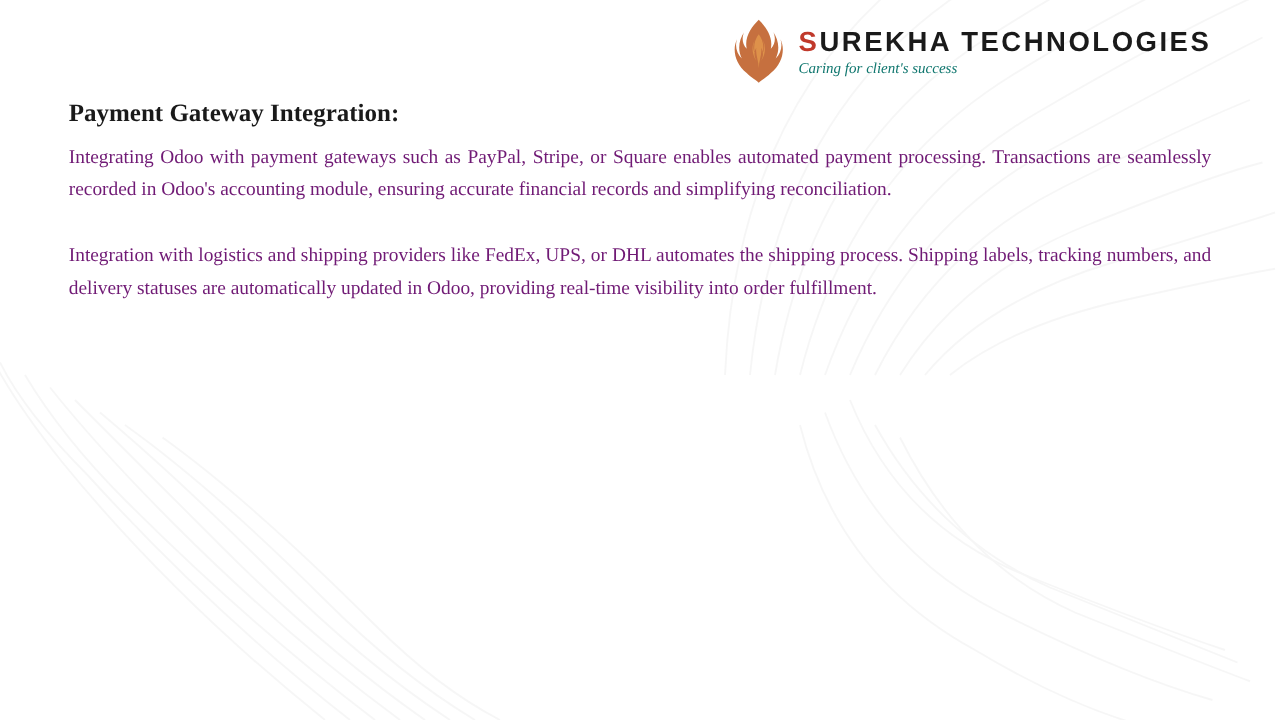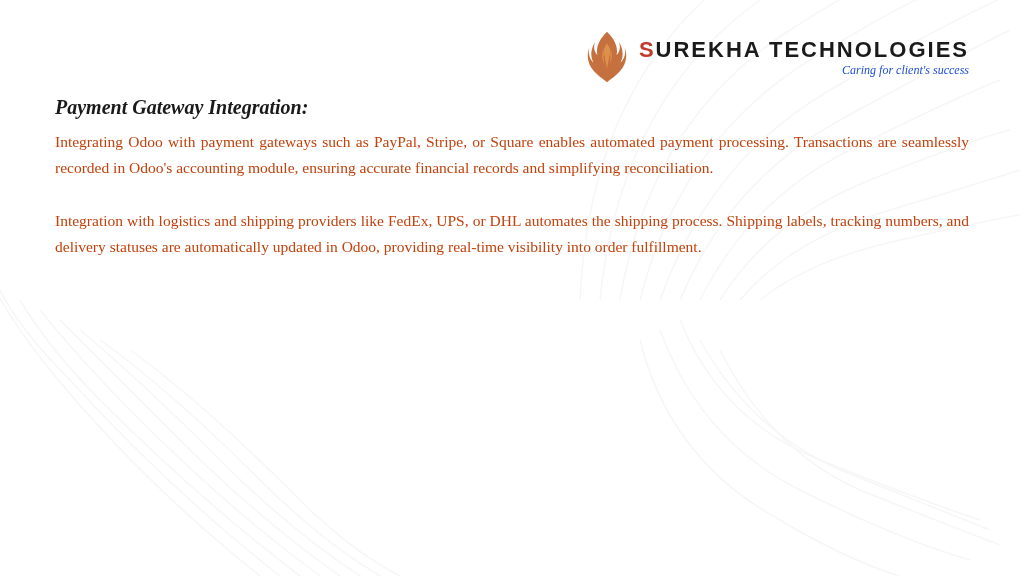--- a/index.html
+++ b/index.html
@@ -25,21 +25,21 @@
       width: 100%;
       height: 100%;
       opacity: 0.07;
       pointer-events: none;
       z-index: 0;
     }
 
     .content-wrapper {
       position: relative;
       z-index: 1;
-      padding: 28px 55px 20px 55px;
+      padding: 12px 55px 20px 55px;
     }
 
     
     .header {
       display: flex;
       justify-content: flex-end;
       align-items: flex-start;
       margin-bottom: 10px;
     }
 
@@ -64,47 +64,46 @@
       font-size: 22px;
       font-weight: bold;
       letter-spacing: 2px;
       color: #1a1a1a;
     }
 
     .logo-tagline {
       font-family: Georgia, serif;
       font-style: italic;
       font-size: 12px;
-      color: #1d4ed8;
-      text-align: right;
+      color: #0f766e;
+      text-align: left;
     }
 
     
     .main-content {
       margin-top: 5px;
     }
 
     .section {
       margin-bottom: 28px;
     }
 
     .section-title {
       font-family: Georgia, 'Times New Roman', serif;
       font-size: 20px;
       font-weight: bold;
       color: #1a1a1a;
       margin-bottom: 10px;
-      font-style: italic;
     }
 
     .section-body {
       font-family: Georgia, 'Times New Roman', serif;
       font-size: 15.5px;
       line-height: 1.65;
-      color: #c2410c;
+      color: #701a75;
       text-align: justify;
     }
   </style>
 </head>
 <body>
 
 <svg class="bg-decoration" viewBox="0 0 1024 576" xmlns="http://www.w3.org/2000/svg">
 
   <g stroke="#888" stroke-width="1.5" fill="none">
     <path d="M 700 300 Q 750 200 850 150 Q 950 100 1000 80"></path>

